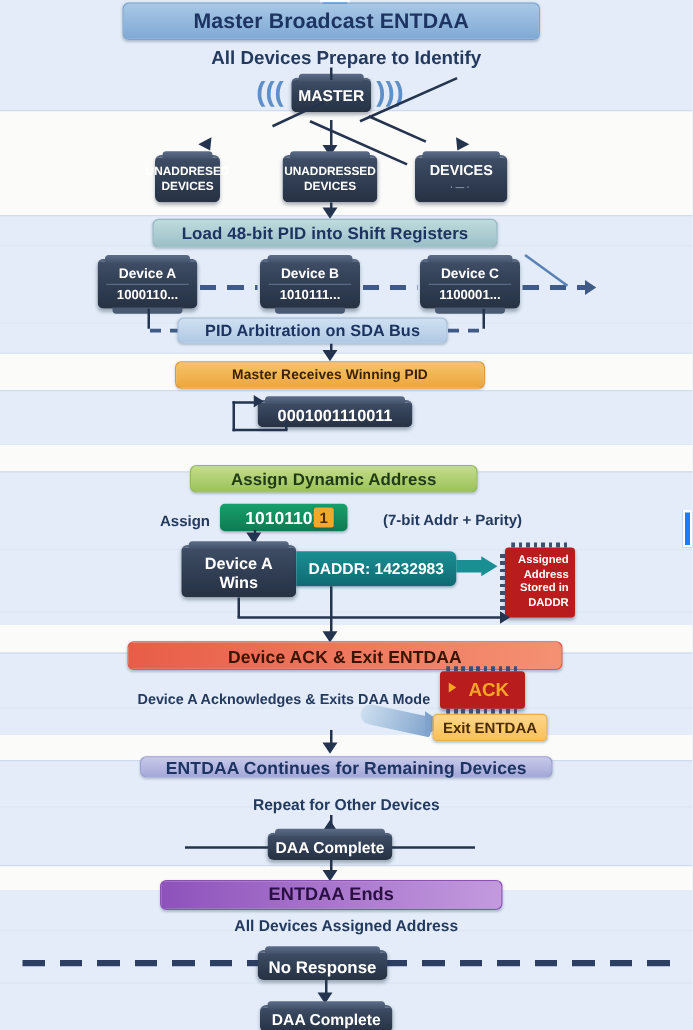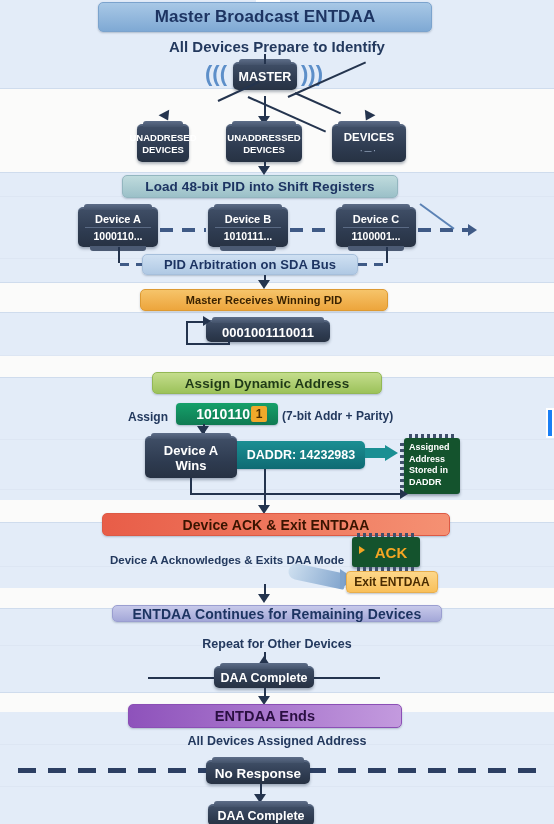--- a/index.html
+++ b/index.html
@@ -90,24 +90,25 @@
     background: repeating-linear-gradient(90deg,#3f5a86 0 13px, transparent 13px 22px);
   }
   .dashrow.thin {
     height: 3px;
     background: repeating-linear-gradient(90deg,#3f5a86 0 9px, transparent 9px 16px);
   }
 
   
   .chip {
     position: absolute;
-    background: #14532d;
+    background: #b91c1c;
     border-radius: 3px;
     color: #fff;
     box-shadow: 0 2px 3px rgba(30,45,70,.4);
+    text-align: right;
   }
   .pins-top, .pins-left { position: absolute; }
   .pins-top {
     top: -4px; left: 5px; right: 5px; height: 4px;
     background: repeating-linear-gradient(90deg,#3f4f6b 0 3px, transparent 3px 6px);
   }
   .pins-left {
     left: -4px; top: 5px; bottom: 5px; width: 4px;
     background: repeating-linear-gradient(180deg,#3f4f6b 0 3px, transparent 3px 6px);
   }
@@ -186,21 +187,21 @@
   <div class="vline" style="left:264px;top:54px;height:10px;"></div>
   <div class="diag" style="left:248px;top:96px;width:85px;transform:rotate(24deg);"></div>
   <div class="diag" style="left:288px;top:96px;width:85px;transform:rotate(-24deg);"></div>
   <div class="diag" style="left:218px;top:100px;width:45px;transform:rotate(-25deg);"></div>
   <div class="diag" style="left:295px;top:92px;width:50px;transform:rotate(24deg);"></div>
   <div class="vline" style="left:264px;top:96px;height:24px;"></div>
   <div class="arrowdn" style="left:258px;top:116px;"></div>
   <div class="arrowdn" style="left:160px;top:112px;transform:rotate(-28deg);"></div>
   <div class="arrowdn" style="left:362px;top:112px;transform:rotate(28deg);"></div>
 
-  <div class="devbox" style="left:124px;top:124px;width:52px;height:38px;font-size:9.5px;line-height:12px;margin-left:13px;">
+  <div class="devbox" style="left:124px;top:124px;width:52px;height:38px;font-size:9.5px;line-height:12px;">
     <div class="lid"></div>
     <span>UNADDRESED</span>
     <span>DEVICES</span>
   </div>
   <div class="devbox" style="left:226px;top:124px;width:76px;height:38px;font-size:9.5px;line-height:12px;">
     <div class="lid"></div>
     <span>UNADDRESSED</span>
     <span>DEVICES</span>
   </div>
   <div class="devbox" style="left:332px;top:124px;width:74px;height:38px;font-size:11.5px;line-height:13px;">
@@ -281,21 +282,21 @@
   </div>
 
   <div class="badge" style="left:176px;top:403px;width:102px;height:22px;
               background:linear-gradient(180deg,#16a06a,#0f7a52);color:#fff;font-size:14px;">
     <span>10101101</span>
   </div>
   <div class="badge" style="left:251px;top:406px;width:16px;height:16px;border-radius:2px;
               background:#f0a92a;color:#4a2c00;font-size:12px;">
     <span>1</span>
   </div>
-  <div class="cap" style="left:282px;top:409px;width:160px;font-size:12px;text-align:left;">
+  <div class="cap" style="left:282px;top:409px;width:160px;font-size:12px;text-align:center;">
     <span>(7-bit Addr + Parity)</span>
   </div>
 
   <div class="vline" style="left:203px;top:424px;height:12px;"></div>
   <div class="arrowdn" style="left:197px;top:426px;"></div>
 
   <div class="devbox" style="left:145px;top:436px;width:92px;height:42px;font-size:13px;line-height:15px;">
     <div class="lid"></div>
     <span>Device A</span>
     <span>Wins</span>

